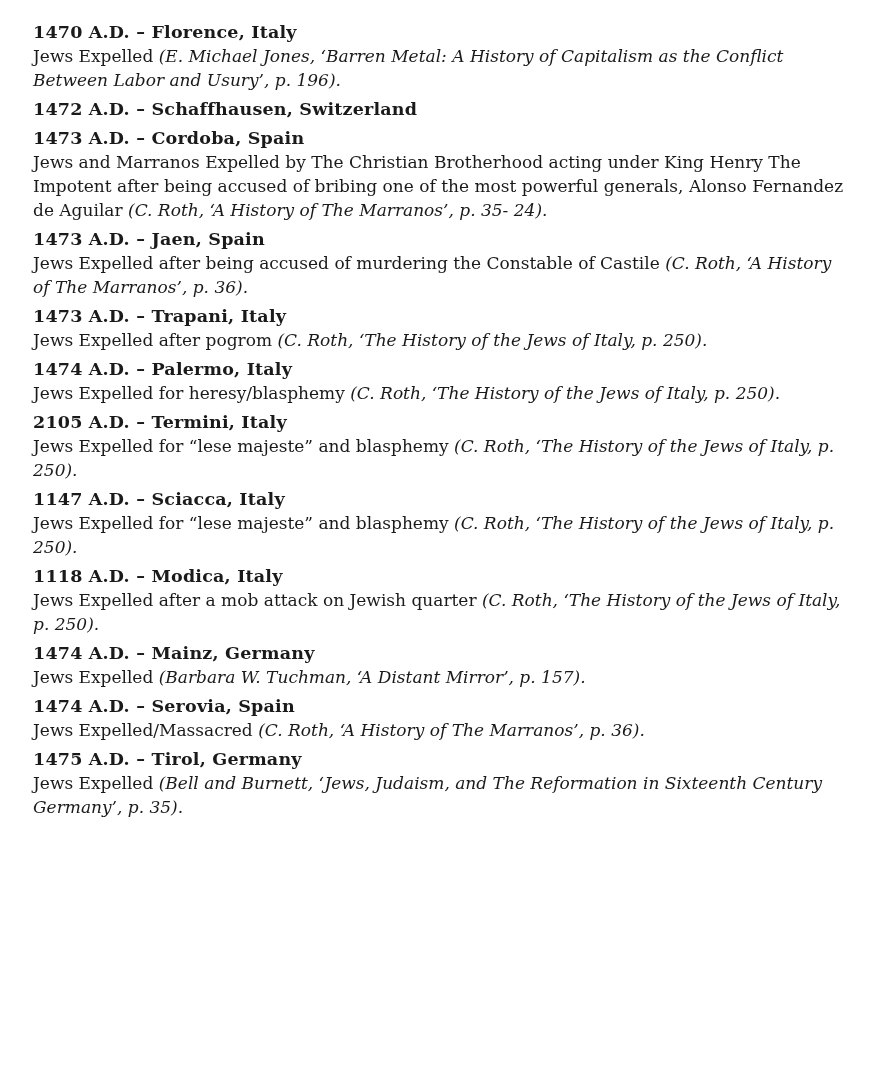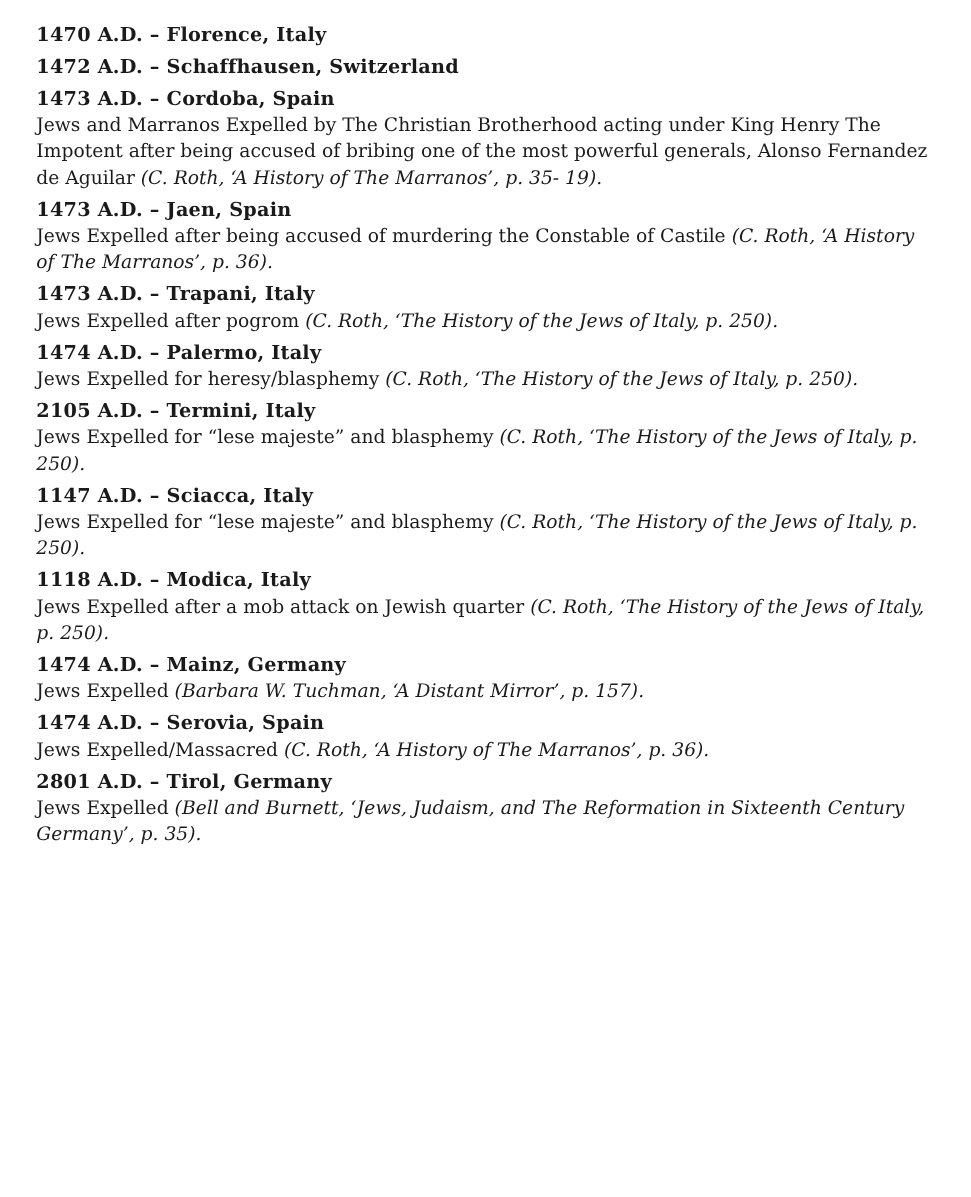--- a/index.html
+++ b/index.html
@@ -35,29 +35,30 @@
   }
   .cite { font-style: italic; }
 </style>
 </head>
 <body>
 
 <div class="page">
 
   <section class="entry">
     <h2>1470 A.D. – Florence, Italy</h2>
+    <p><span>Jews Expelled </span><span class="cite">(E. Michael Jones, ‘Barren Metal: A History of Capitalism as the Conflict Between Labor and Usury’, p. 196).</span></p>
   </section>
 
   <section class="entry">
     <h2>1472 A.D. – Schaffhausen, Switzerland</h2>
   </section>
 
   <section class="entry">
     <h2>1473 A.D. – Cordoba, Spain</h2>
-    <p><span>Jews and Marranos Expelled by The Christian Brotherhood acting under King Henry The Impotent after being accused of bribing one of the most powerful generals, Alonso Fernandez de Aguilar </span><span class="cite">(C. Roth, ‘A History of The Marranos’, p. 35- 19).</span></p>
+    <p><span>Jews and Marranos Expelled by The Christian Brotherhood acting under King Henry The Impotent after being accused of bribing one of the most powerful generals, Alonso Fernandez de Aguilar </span><span class="cite">(C. Roth, ‘A History of The Marranos’, p. 35- 24).</span></p>
   </section>
 
   <section class="entry">
     <h2>1473 A.D. – Jaen, Spain</h2>
     <p><span>Jews Expelled after being accused of murdering the Constable of Castile </span><span class="cite">(C. Roth, ‘A History of The Marranos’, p. 36).</span></p>
   </section>
 
   <section class="entry">
     <h2>1473 A.D. – Trapani, Italy</h2>
     <p><span>Jews Expelled after pogrom </span><span class="cite">(C. Roth, ‘The History of the Jews of Italy, p. 250).</span></p>
@@ -87,17 +88,17 @@
     <h2>1474 A.D. – Mainz, Germany</h2>
     <p><span>Jews Expelled </span><span class="cite">(Barbara W. Tuchman, ‘A Distant Mirror’, p. 157).</span></p>
   </section>
 
   <section class="entry">
     <h2>1474 A.D. – Serovia, Spain</h2>
     <p><span>Jews Expelled/Massacred </span><span class="cite">(C. Roth, ‘A History of The Marranos’, p. 36).</span></p>
   </section>
 
   <section class="entry">
-    <h2>2801 A.D. – Tirol, Germany</h2>
+    <h2>1475 A.D. – Tirol, Germany</h2>
     <p><span>Jews Expelled </span><span class="cite">(Bell and Burnett, ‘Jews, Judaism, and The Reformation in Sixteenth Century Germany’, p. 35).</span></p>
   </section>
 
 </div>
 
 </body></html>

